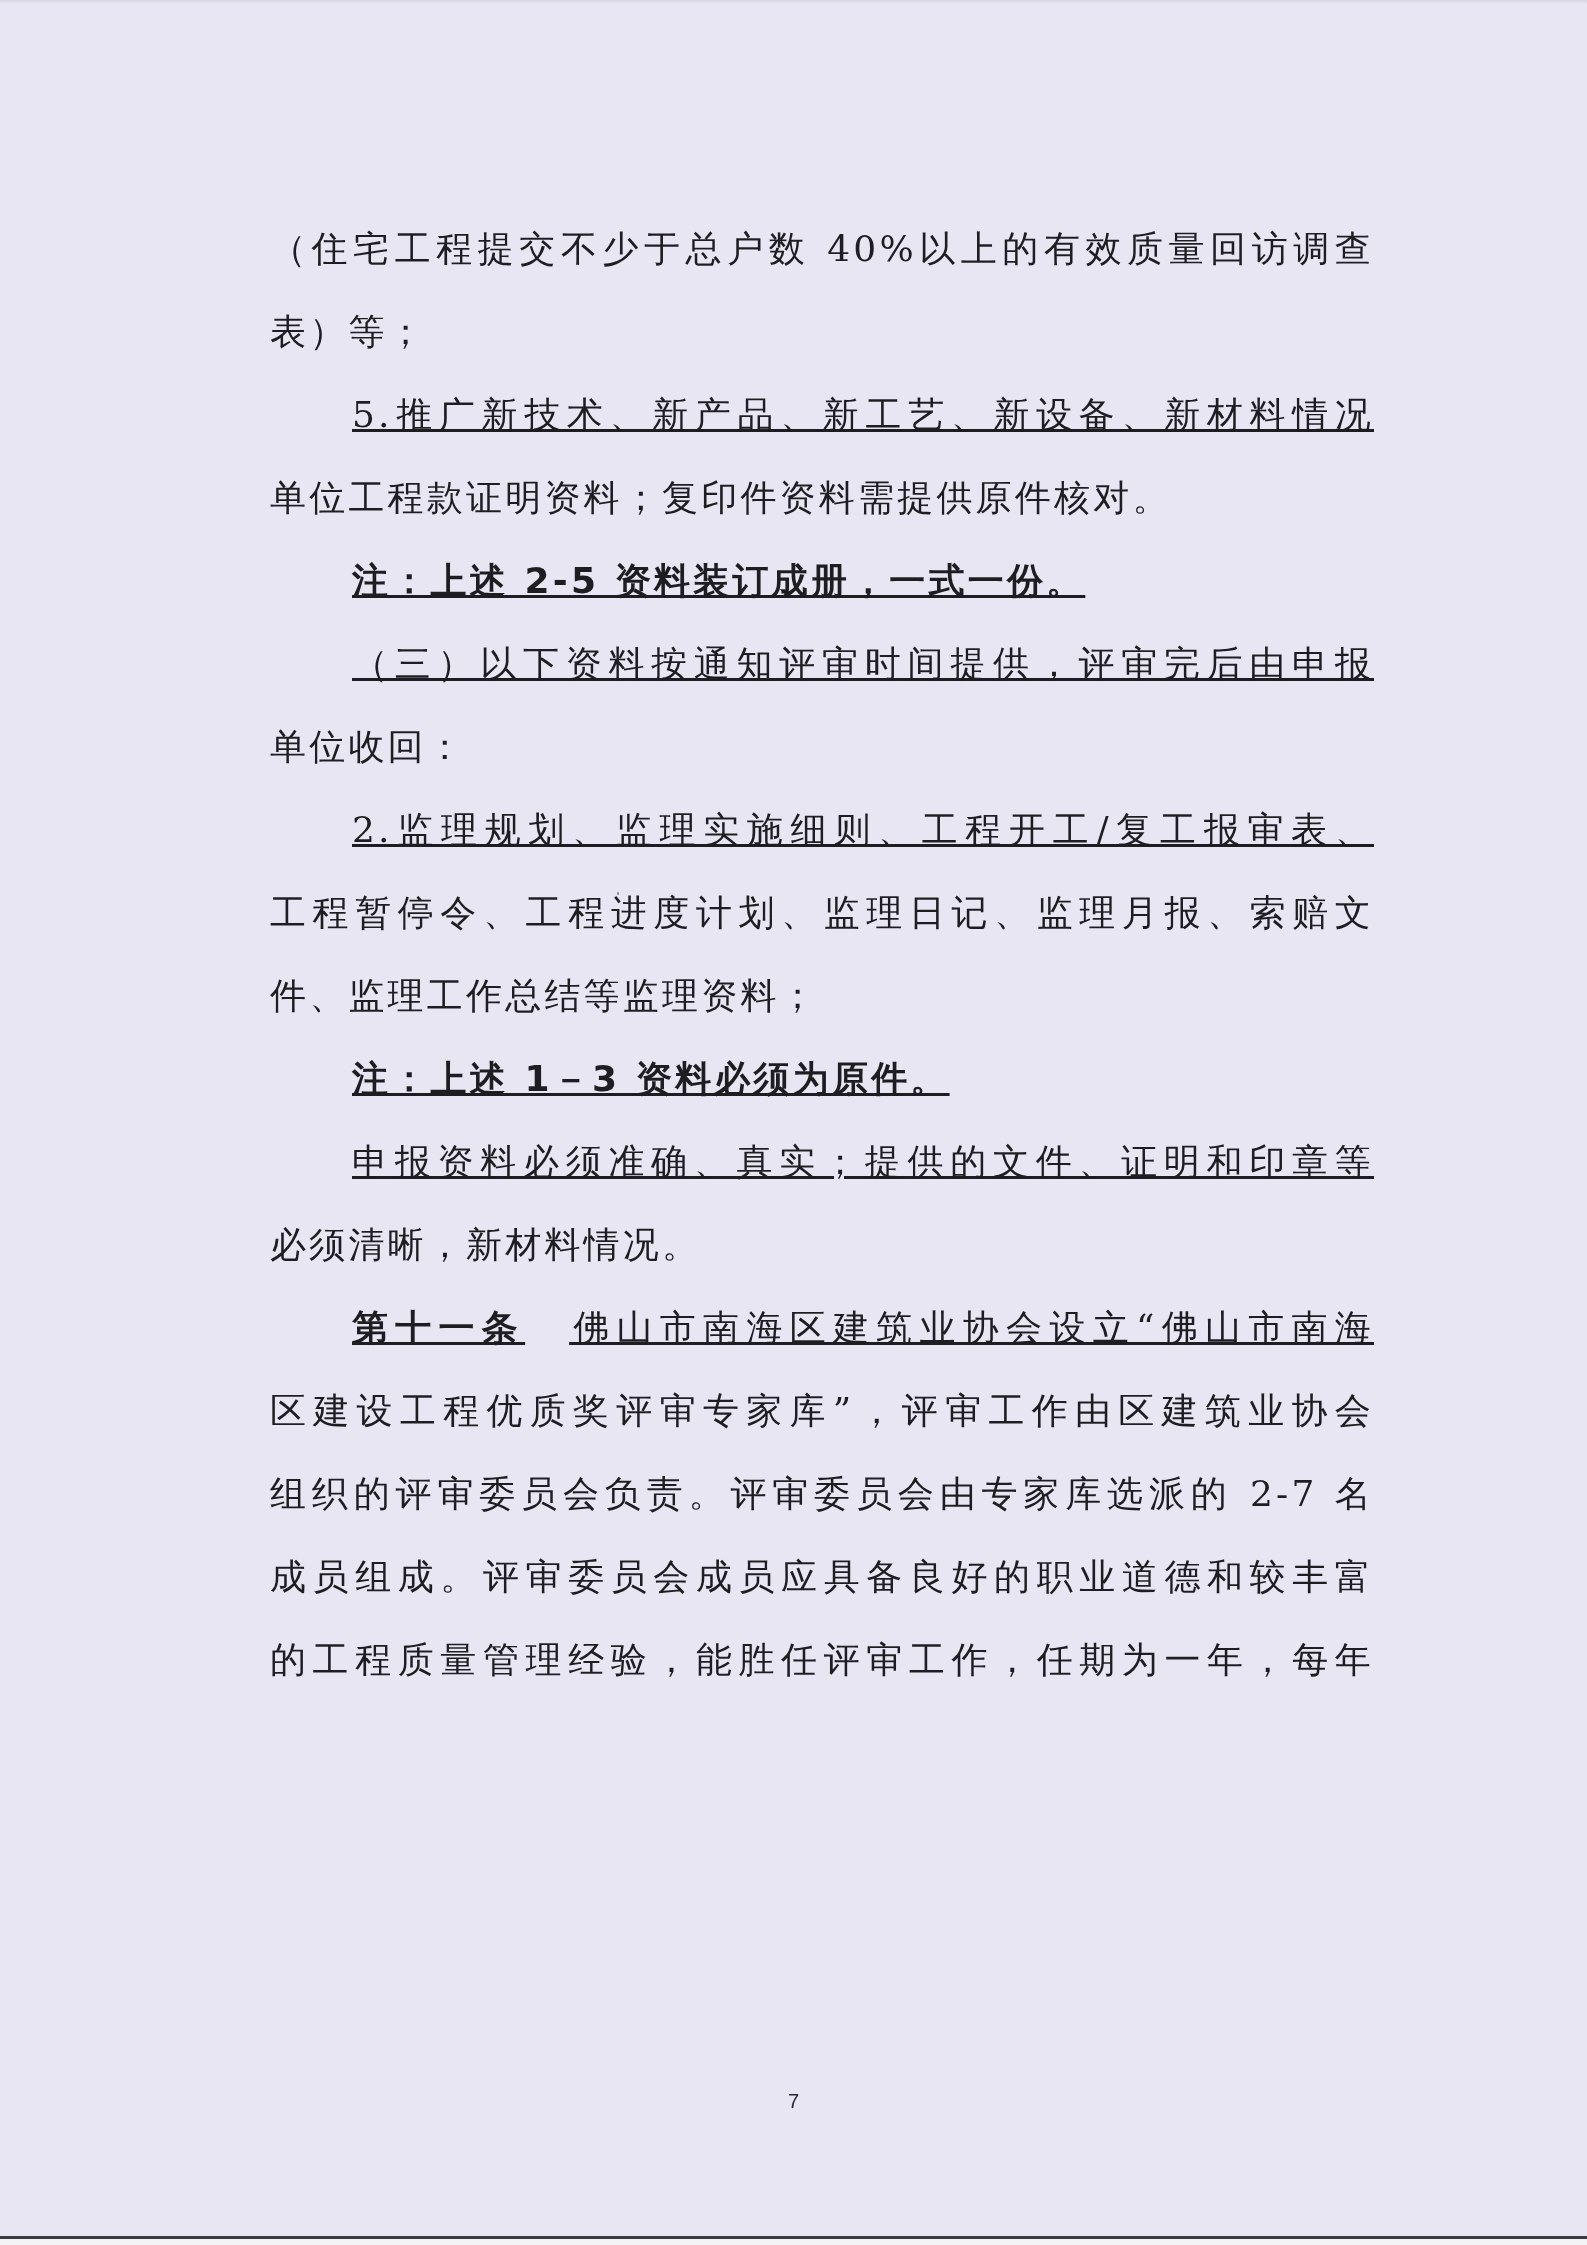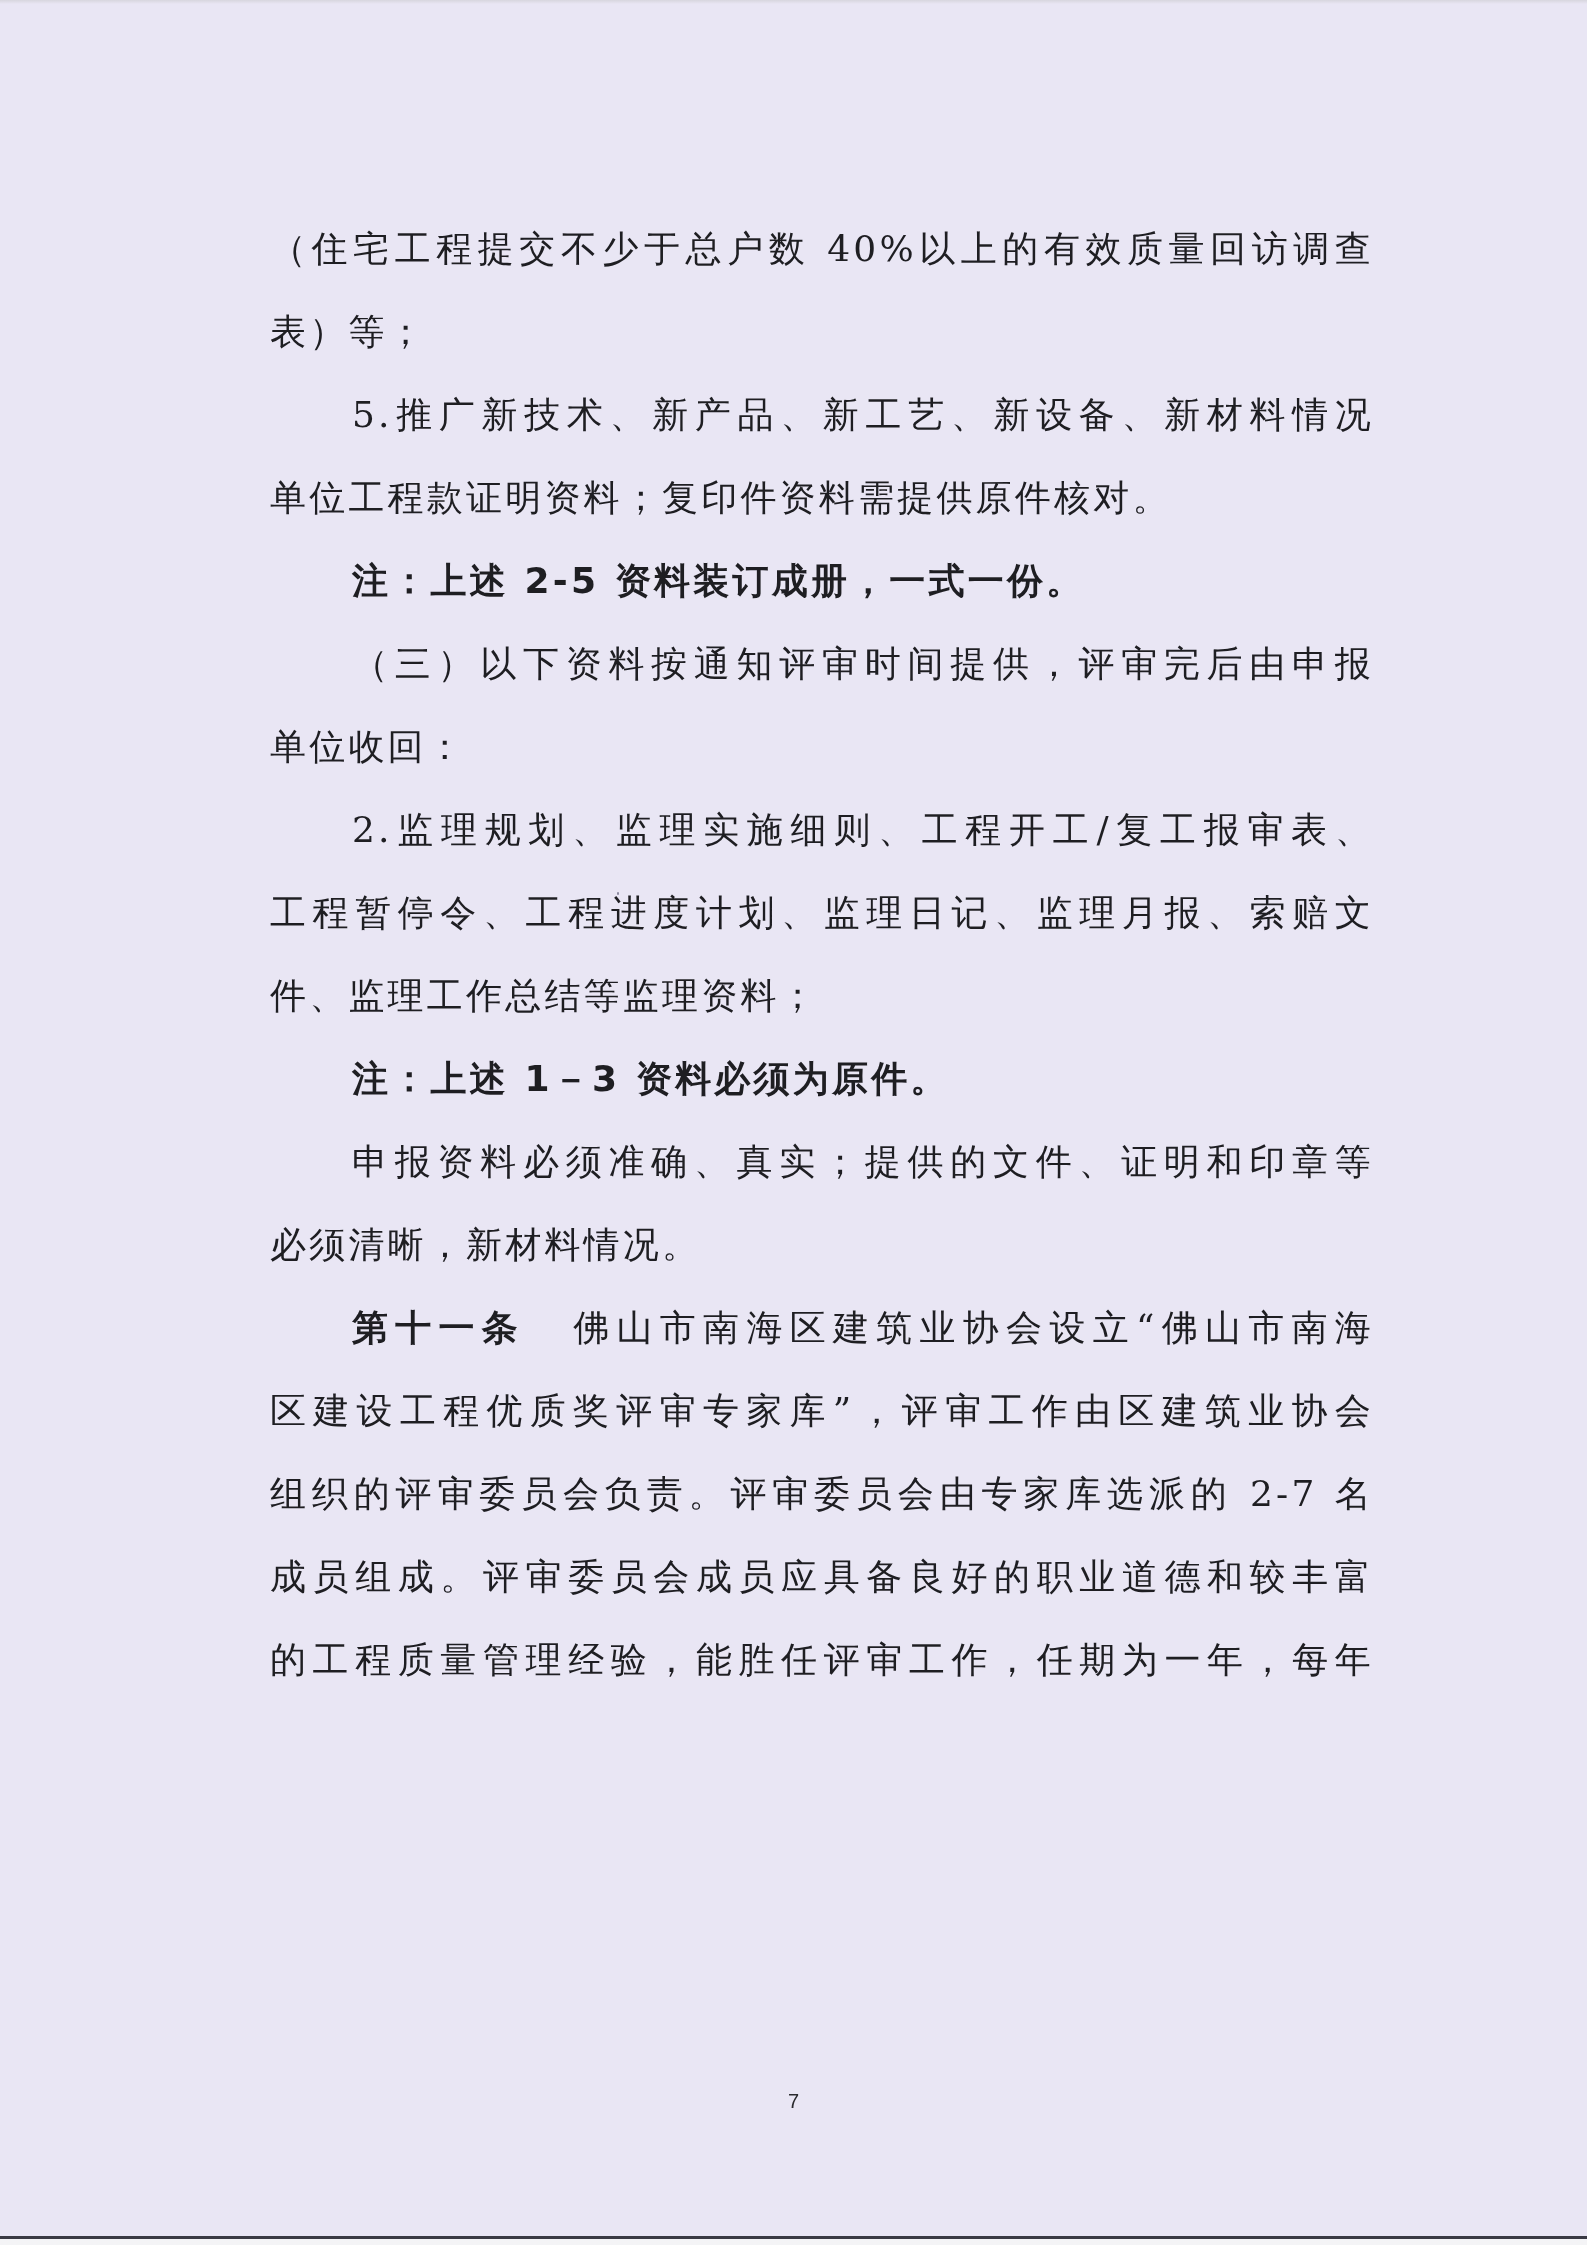--- a/index.html
+++ b/index.html
@@ -43,20 +43,21 @@
     .line {
       height: 83px;
       line-height: 50px;
       font-size: 36px;
       letter-spacing: 3.2px;
       white-space: nowrap;
       overflow: visible;
     }
     .indent {
       padding-left: 82px;
+      text-decoration: underline;
     }
     .justify {
       text-align: justify;
       text-align-last: justify;
     }
     .bold {
       font-weight: bold;
       font-family: "DejaVu Sans", "Liberation Sans", sans-serif;
     }
     .article-label {

